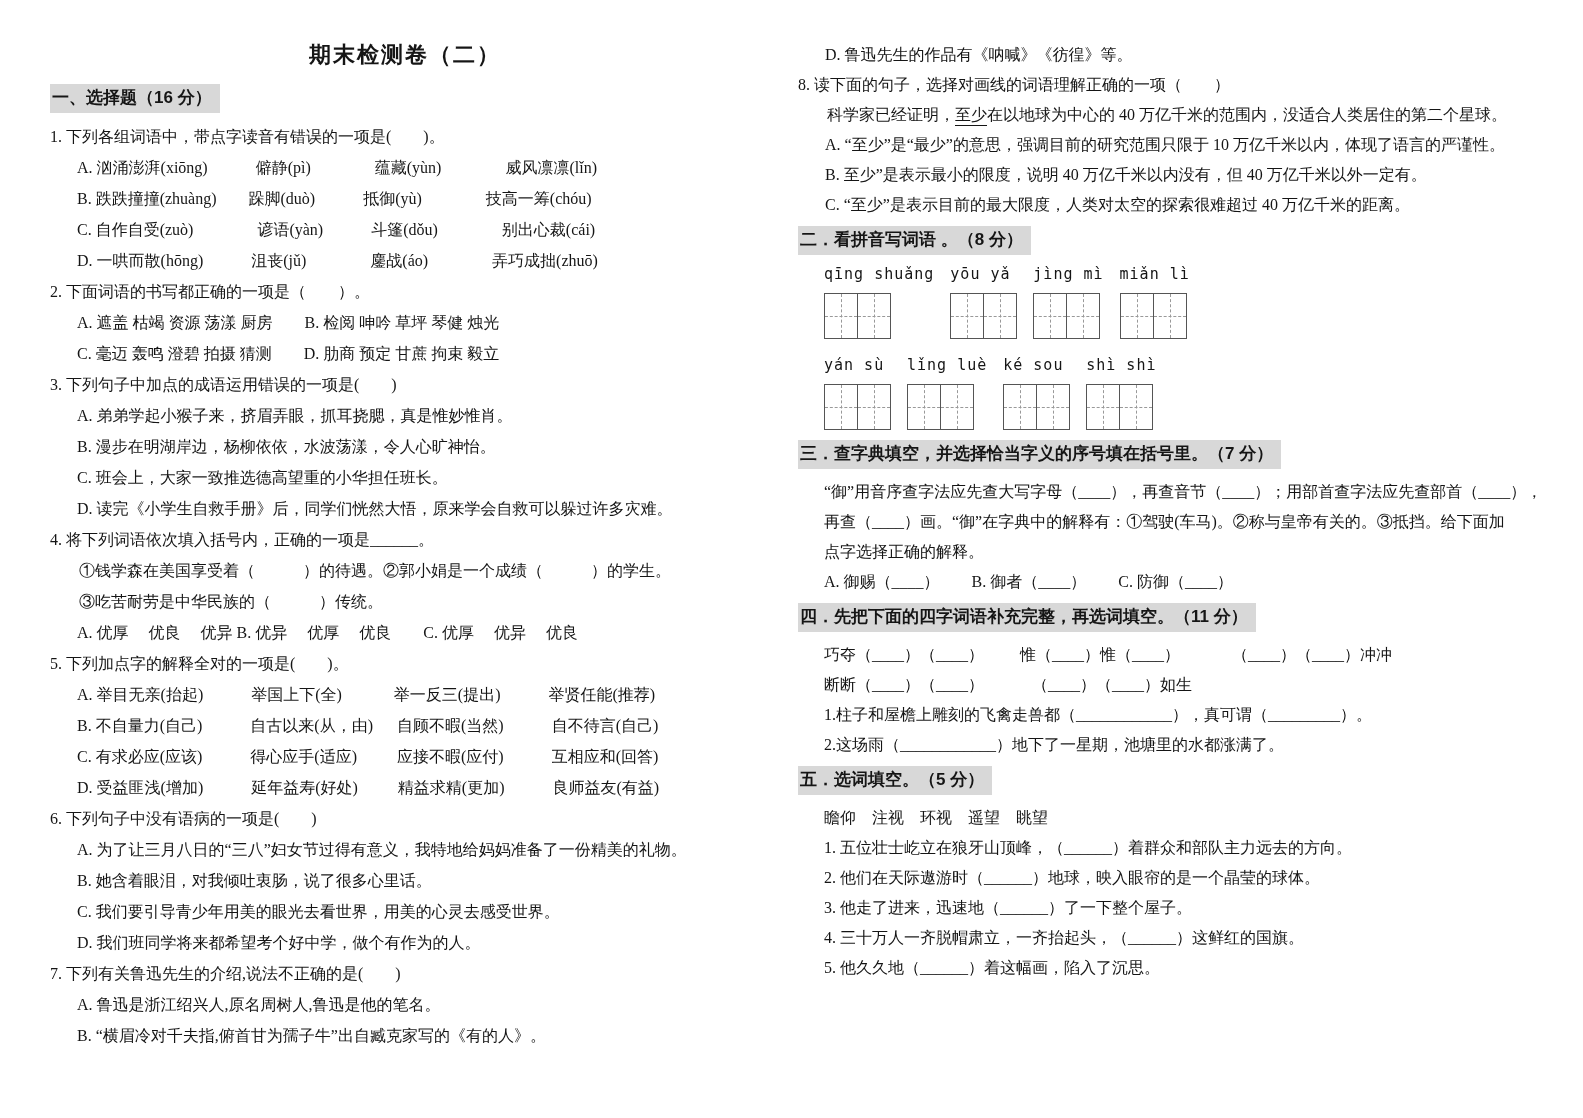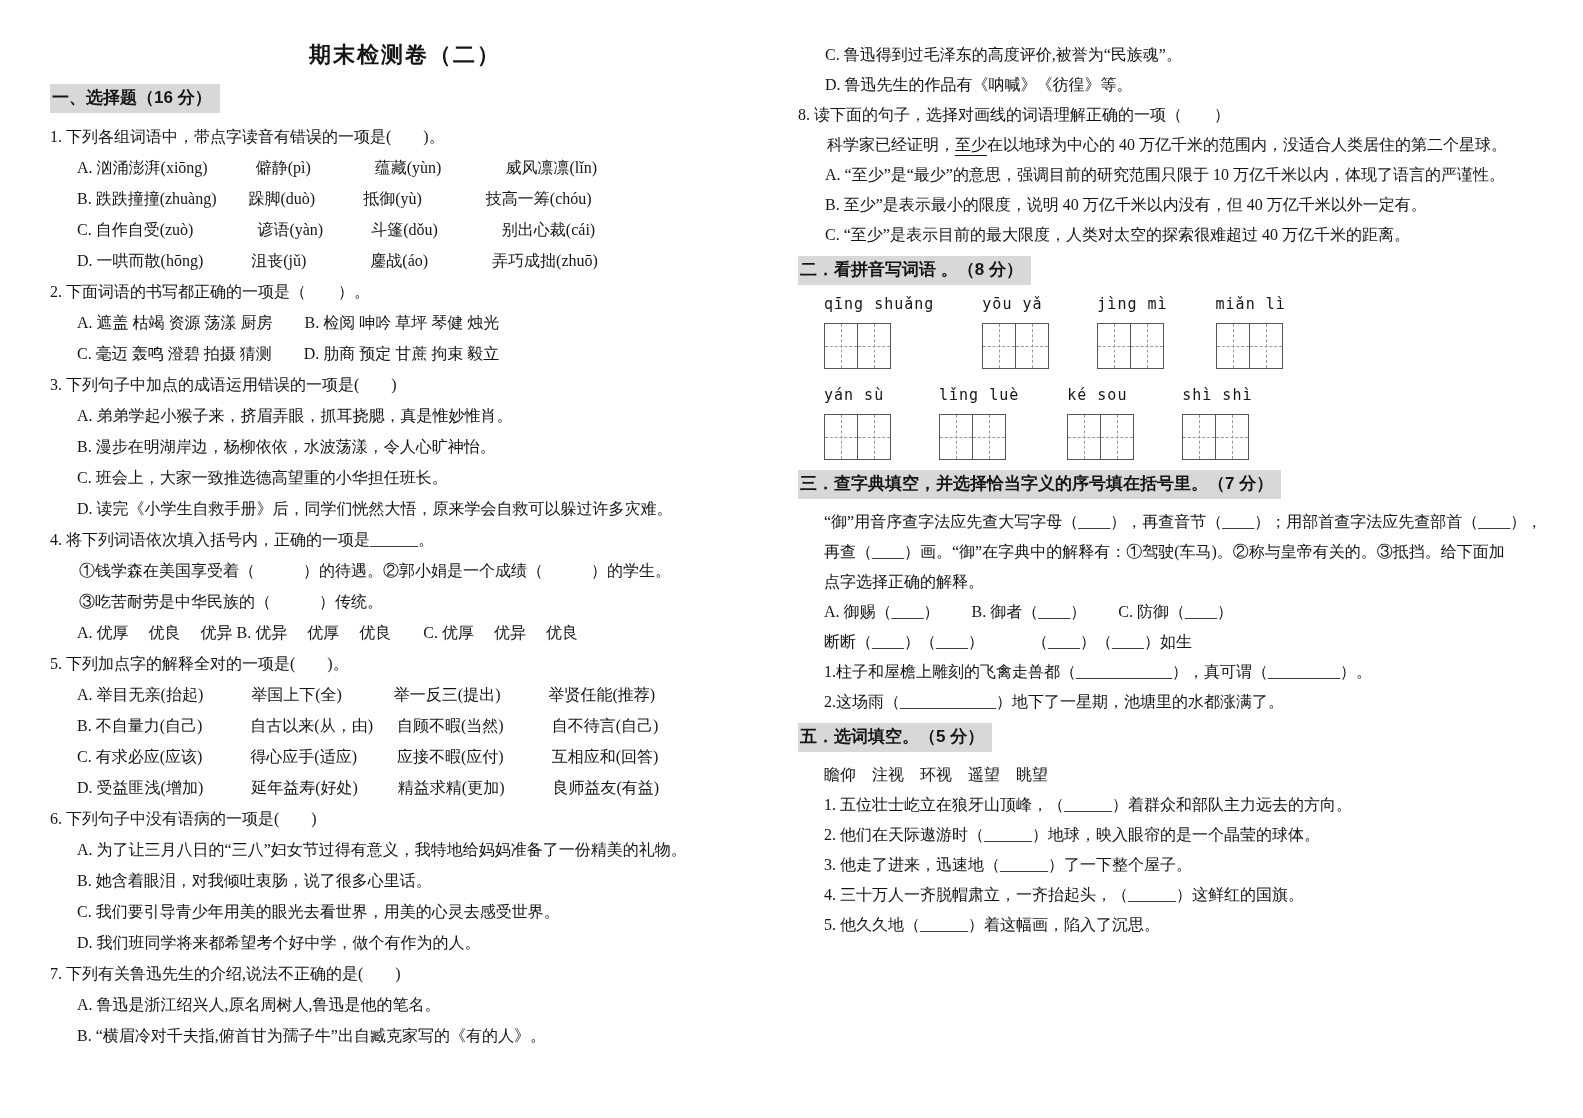--- a/index.html
+++ b/index.html
@@ -34,21 +34,21 @@
     line-height:24px;
   }
   .line { white-space:pre-wrap; line-height:31px; min-height:31px; }
   .col-right .line { line-height:30px; min-height:30px; }
   .opt { padding-left:27px; }
   .sub { padding-left:29px; }
   .ind { padding-left:26px; }
   .ul  { border-bottom:1px solid #151515; padding-bottom:2px; }
 
   .py-block { padding-left:26px; margin:4px 0 10px; }
-  .py-row { display:flex; gap:48px; align-items:flex-start; }
+  .py-row { display:flex; gap:16px; align-items:flex-start; }
   .py-group { }
   .py-label {
     font-family:"DejaVu Sans Mono","Liberation Mono",monospace;
     font-size:15px;
     letter-spacing:1px;
     margin:2px 0 10px;
     white-space:pre;
   }
   .tian { display:flex; border:1px solid #555; width:max-content; background:#fff; }
   .cell { width:32px; height:44px; position:relative; border-right:1px solid #555; }
@@ -106,21 +106,20 @@
     <div class="line opt">B. 她含着眼泪，对我倾吐衷肠，说了很多心里话。</div>
     <div class="line opt">C. 我们要引导青少年用美的眼光去看世界，用美的心灵去感受世界。</div>
     <div class="line opt">D. 我们班同学将来都希望考个好中学，做个有作为的人。</div>
 
     <div class="line">7. 下列有关鲁迅先生的介绍,说法不正确的是(　　)</div>
     <div class="line opt">A. 鲁迅是浙江绍兴人,原名周树人,鲁迅是他的笔名。</div>
     <div class="line opt">B. “横眉冷对千夫指,俯首甘为孺子牛”出自臧克家写的《有的人》。</div>
   </div>
 
   <div class="col-right">
-    <div class="line opt">C. 鲁迅得到过毛泽东的高度评价,被誉为“民族魂”。</div>
     <div class="line opt">D. 鲁迅先生的作品有《呐喊》《彷徨》等。</div>
 
     <div class="line">8. 读下面的句子，选择对画线的词语理解正确的一项（　　）</div>
     <div class="line sub"><span>科学家已经证明，</span><span class="ul">至少</span><span>在以地球为中心的 40 万亿千米的范围内，没适合人类居住的第二个星球。</span></div>
     <div class="line opt">A. “至少”是“最少”的意思，强调目前的研究范围只限于 10 万亿千米以内，体现了语言的严谨性。</div>
     <div class="line opt">B. 至少”是表示最小的限度，说明 40 万亿千米以内没有，但 40 万亿千米以外一定有。</div>
     <div class="line opt">C. “至少”是表示目前的最大限度，人类对太空的探索很难超过 40 万亿千米的距离。</div>
 
     <div class="sec-wrap">
       <span class="sec-head">二．看拼音写词语 。（8 分）</span>
@@ -190,20 +189,24 @@
     </div>
 
     <div class="sec-wrap">
       <span class="sec-head">三．查字典填空，并选择恰当字义的序号填在括号里。（7 分）</span>
     </div>
     <div class="line ind">“御”用音序查字法应先查大写字母（____），再查音节（____）；用部首查字法应先查部首（____），</div>
     <div class="line ind">再查（____）画。“御”在字典中的解释有：①驾驶(车马)。②称与皇帝有关的。③抵挡。给下面加</div>
     <div class="line ind">点字选择正确的解释。</div>
     <div class="line ind">A. 御赐（____）　　B. 御者（____）　　C. 防御（____）</div>
 
+    <div class="sec-wrap">
+      <span class="sec-head">四．先把下面的四字词语补充完整，再选词填空。（11 分）</span>
+    </div>
+    <div class="line ind">巧夺（____）（____）　　 惟（____）惟（____）　　　 （____）（____）冲冲</div>
     <div class="line ind">断断（____）（____）　　　（____）（____）如生</div>
     <div class="line ind">1.柱子和屋檐上雕刻的飞禽走兽都（____________），真可谓（_________）。</div>
     <div class="line ind">2.这场雨（____________）地下了一星期，池塘里的水都涨满了。</div>
 
     <div class="sec-wrap">
       <span class="sec-head">五．选词填空。（5 分）</span>
     </div>
     <div class="line ind">瞻仰　注视　环视　遥望　眺望</div>
     <div class="line ind">1. 五位壮士屹立在狼牙山顶峰，（______）着群众和部队主力远去的方向。</div>
     <div class="line ind">2. 他们在天际遨游时（______）地球，映入眼帘的是一个晶莹的球体。</div>

